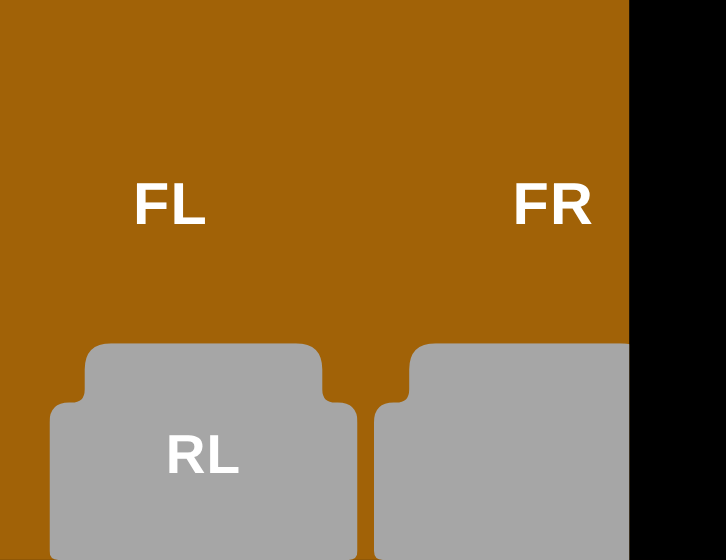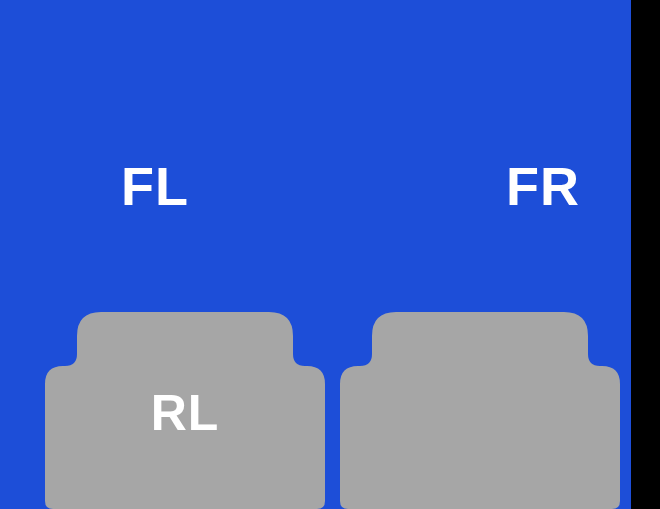--- a/index.html
+++ b/index.html
@@ -2,38 +2,38 @@
 <html><head>
 <meta charset="utf-8">
 <style>
   html, body {
     margin: 0;
     padding: 0;
     background: #000000;
   }
   .scene {
     position: relative;
-    width: 631px;
+    width: 572px;
     height: 509px;
-    background: #1d4ed8;
+    background: #a16207;
     overflow: hidden;
     font-family: "Liberation Sans", "DejaVu Sans", sans-serif;
   }
   .front-label {
     position: absolute;
     transform: translate(-50%, -50%);
     color: #ffffff;
     font-size: 54px;
     font-weight: 800;
     letter-spacing: 1px;
     white-space: nowrap;
     user-select: none;
   }
   .front-label.fl { left: 155px; top: 186px; }
-  .front-label.fr { left: 503px; top: 186px; margin-left: 40px; }
+  .front-label.fr { left: 503px; top: 186px; }
 
   .mat {
     position: absolute;
     width: 280px;
     height: 197px;
     top: 312px;
     text-decoration: underline;
   }
   .mat.rl { left: 45px; }
   .mat.rr { left: 340px; }

